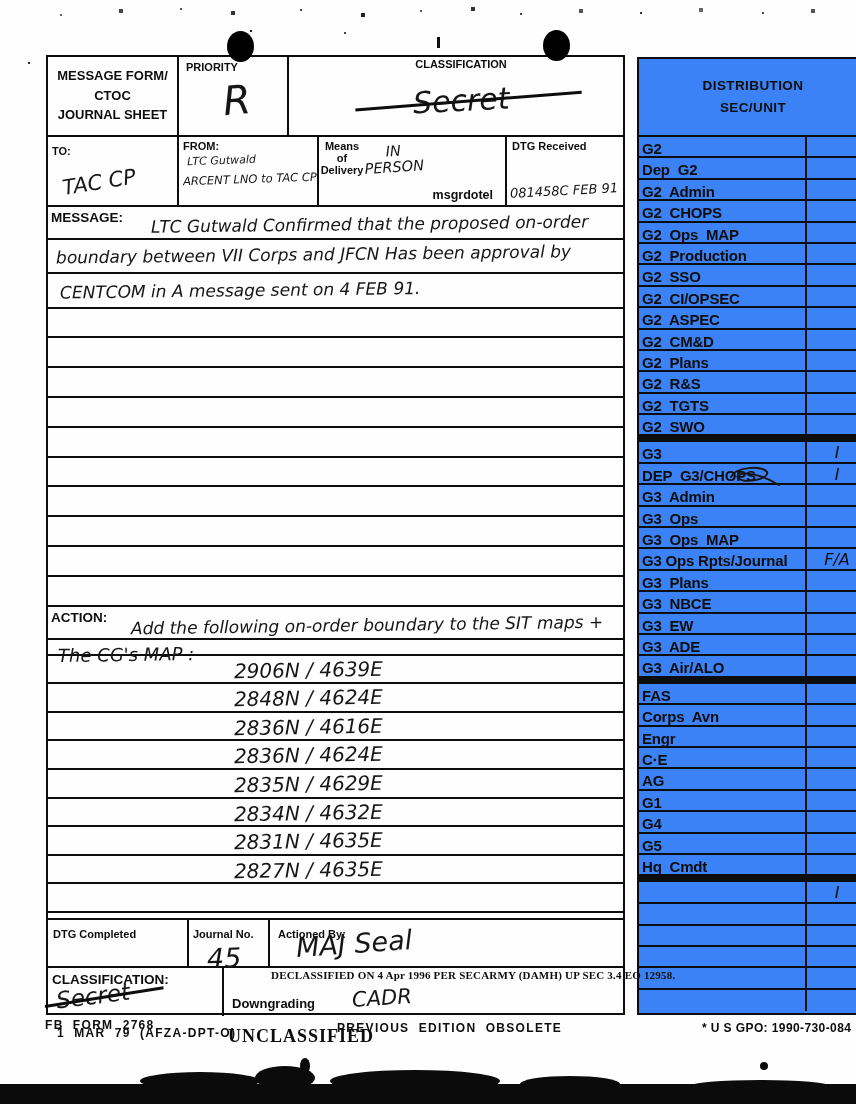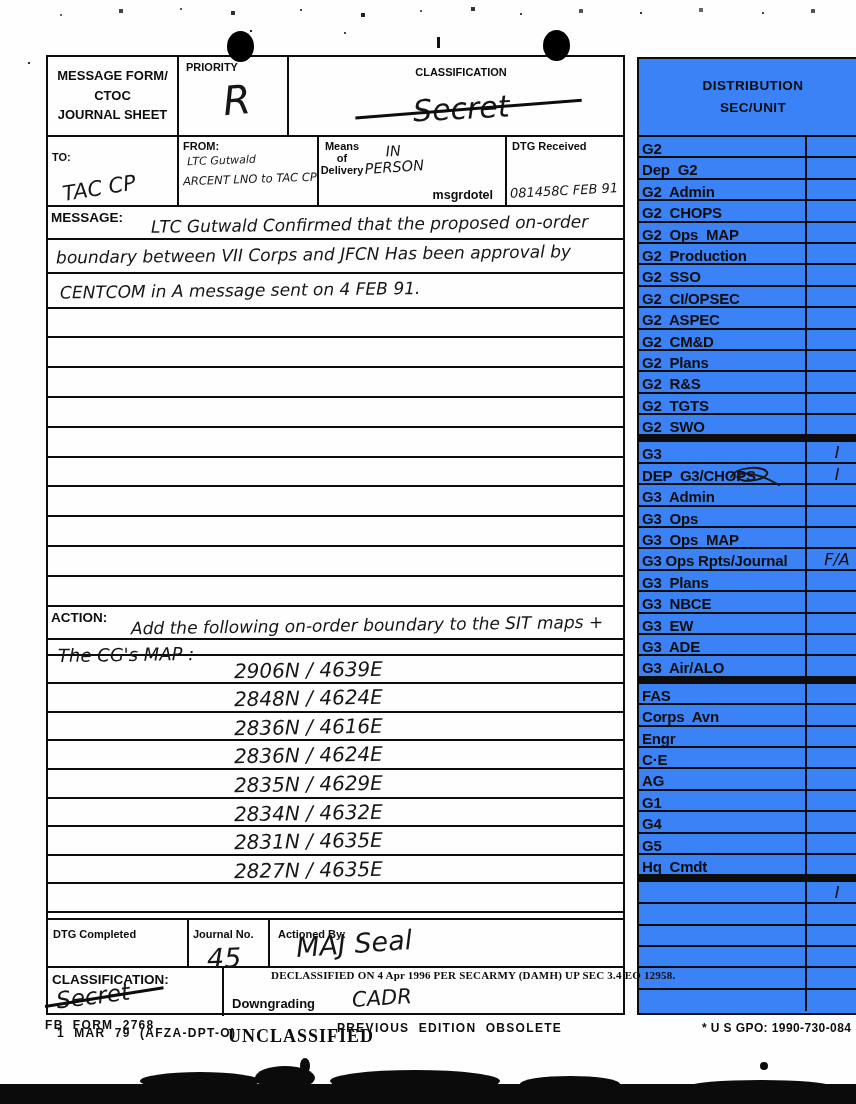--- a/index.html
+++ b/index.html
@@ -27,27 +27,27 @@
 
   
   .form{position:absolute;left:46px;top:55px;width:579px;height:960px;
         border:2.5px solid #0d0d0d;box-sizing:border-box;}
   .hdr-row{display:flex;height:80px;border-bottom:2px solid #0d0d0d;box-sizing:border-box;}
   .title-cell{width:131px;border-right:2px solid #0d0d0d;box-sizing:border-box;
               padding-top:9px;text-align:center;font-weight:bold;font-size:13px;line-height:1.5;}
   .priority-cell{width:110px;border-right:2px solid #0d0d0d;box-sizing:border-box;
                  position:relative;padding:4px 0 0 7px;}
   .priority-val{position:absolute;left:44px;top:20px;font-size:40px;transform:rotate(-5deg);}
-  .class-cell{flex:1;text-align:center;padding-top:9px;position:relative;margin-left:10px;}
+  .class-cell{flex:1;text-align:center;padding-top:1px;position:relative;margin-left:10px;}
   .class-val{display:inline-block;position:relative;font-size:30px;margin-top:13px;transform:rotate(-3deg);}
   .class-val::after{content:"";position:absolute;left:-58px;right:-72px;top:17px;height:3px;
                     background:#0d0d0d;transform:rotate(-1.5deg);}
 
   .to-row{display:flex;height:70px;border-bottom:2px solid #0d0d0d;box-sizing:border-box;}
-  .to-cell{width:131px;border-right:2px solid #0d0d0d;box-sizing:border-box;padding:14px 0 0 4px;}
+  .to-cell{width:131px;border-right:2px solid #0d0d0d;box-sizing:border-box;padding:8px 0 0 4px;}
   .to-val{font-size:21px;transform:rotate(-9deg);margin:10px 0 0 10px;white-space:nowrap;}
   .from-cell{width:140px;border-right:2px solid #0d0d0d;box-sizing:border-box;padding:3px 0 0 4px;}
   .from-l1{font-size:11px;margin:1px 0 6px 4px;transform:rotate(-2deg);white-space:nowrap;}
   .from-l2{font-size:11.5px;transform:rotate(-2deg);white-space:nowrap;}
   .means-cell{width:188px;border-right:2px solid #0d0d0d;box-sizing:border-box;
               display:flex;flex-direction:row;padding-top:3px;}
   .means-lbl{text-align:center;}
   .means-val{text-align:center;font-size:14.5px;transform:rotate(-4deg);margin-top:3px;}
   .means-opts{display:flex;justify-content:space-between;padding:0 12px 3px 8px;margin-top:auto;
               font-weight:bold;font-size:12.5px;}

